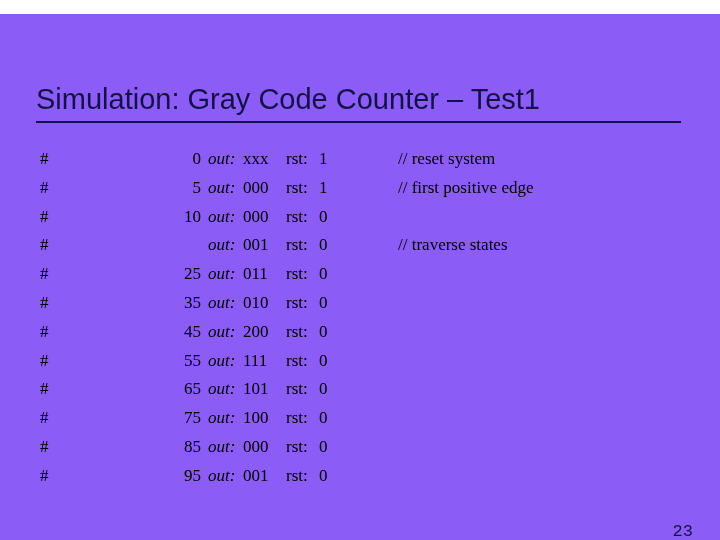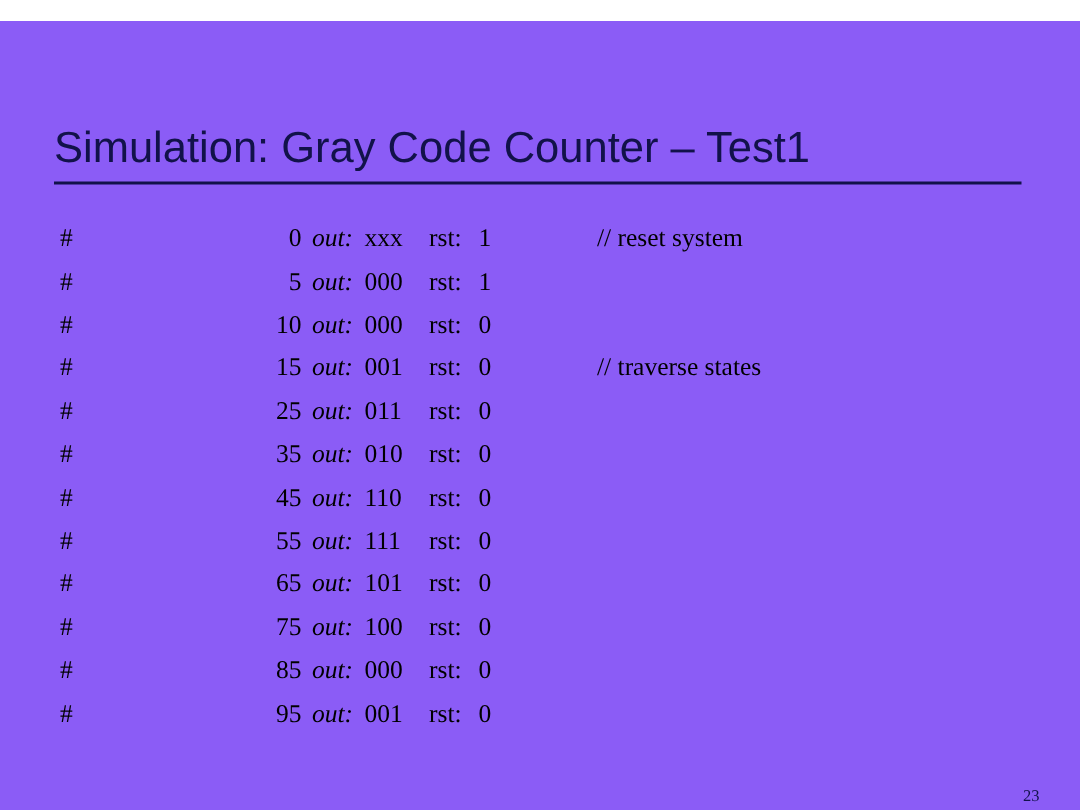--- a/index.html
+++ b/index.html
@@ -108,22 +108,22 @@
     left: 362px;
     top: 0;
     text-align: right;
   }
 
   
   #page-number {
     position: absolute;
     right: 27px;
     bottom: 16px;
-    font-family: Liberation Serif, serif;
-    font-size: 11px;
+    font-family: Liberation Mono, monospace;
+    font-size: 17px;
     line-height: 13px;
     color: #12124a;
   }
 </style>
 </head>
 <body>
 
 <div id="slide">
 
   <div id="title-block">
@@ -141,32 +141,32 @@
         <span class="col-rst-value">1</span>
         <span class="col-comment">// reset system</span>
       </div>
       <div class="log-row">
         <span class="col-hash">#</span>
         <span class="col-time">5</span>
         <span class="col-out-label">out:</span>
         <span class="col-out-value">000</span>
         <span class="col-rst-label">rst:</span>
         <span class="col-rst-value">1</span>
+        <span class="col-comment">// first positive edge</span>
       </div>
       <div class="log-row">
         <span class="col-hash">#</span>
         <span class="col-time">10</span>
         <span class="col-out-label">out:</span>
         <span class="col-out-value">000</span>
         <span class="col-rst-label">rst:</span>
         <span class="col-rst-value">0</span>
       </div>
       <div class="log-row">
         <span class="col-hash">#</span>
-        <span class="col-time">15</span>
         <span class="col-out-label">out:</span>
         <span class="col-out-value">001</span>
         <span class="col-rst-label">rst:</span>
         <span class="col-rst-value">0</span>
         <span class="col-comment">// traverse states</span>
       </div>
       <div class="log-row">
         <span class="col-hash">#</span>
         <span class="col-time">25</span>
         <span class="col-out-label">out:</span>
@@ -179,21 +179,21 @@
         <span class="col-time">35</span>
         <span class="col-out-label">out:</span>
         <span class="col-out-value">010</span>
         <span class="col-rst-label">rst:</span>
         <span class="col-rst-value">0</span>
       </div>
       <div class="log-row">
         <span class="col-hash">#</span>
         <span class="col-time">45</span>
         <span class="col-out-label">out:</span>
-        <span class="col-out-value">110</span>
+        <span class="col-out-value">200</span>
         <span class="col-rst-label">rst:</span>
         <span class="col-rst-value">0</span>
       </div>
       <div class="log-row">
         <span class="col-hash">#</span>
         <span class="col-time">55</span>
         <span class="col-out-label">out:</span>
         <span class="col-out-value">111</span>
         <span class="col-rst-label">rst:</span>
         <span class="col-rst-value">0</span>

